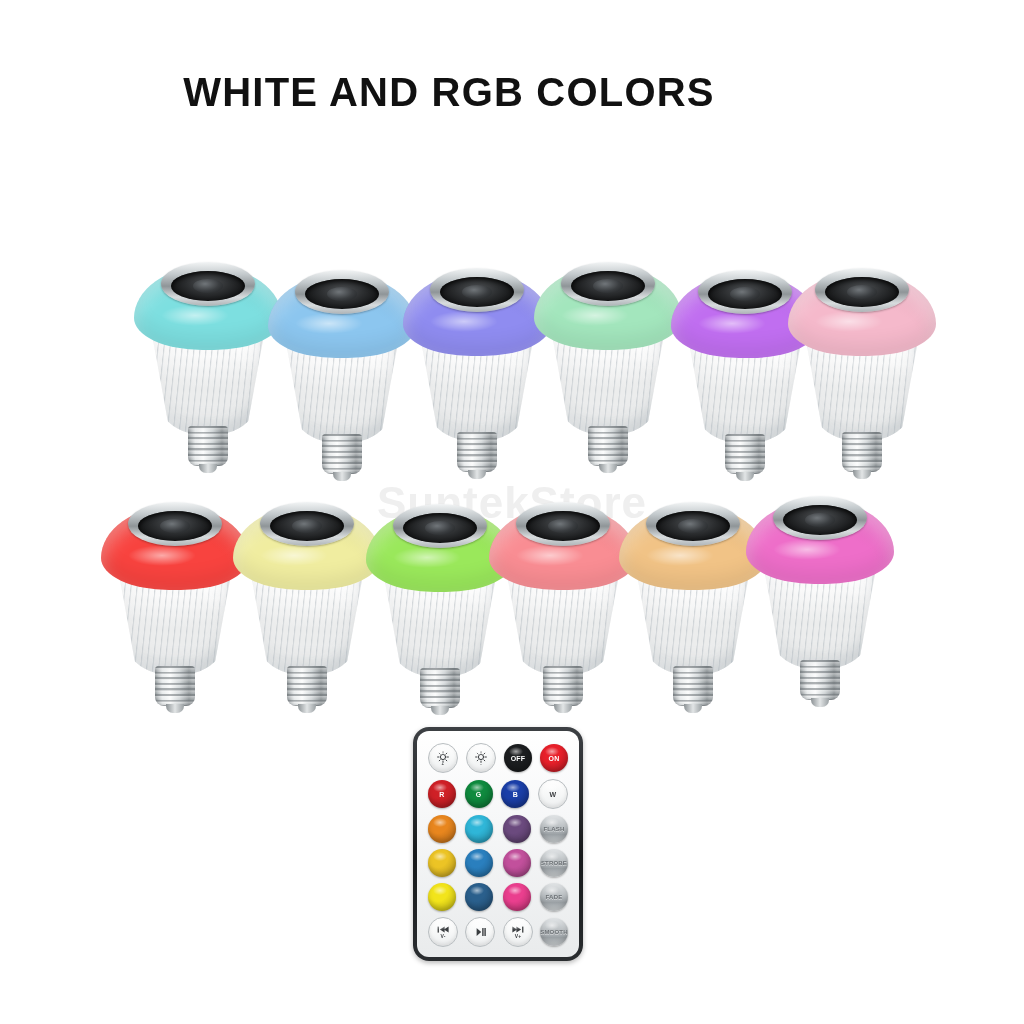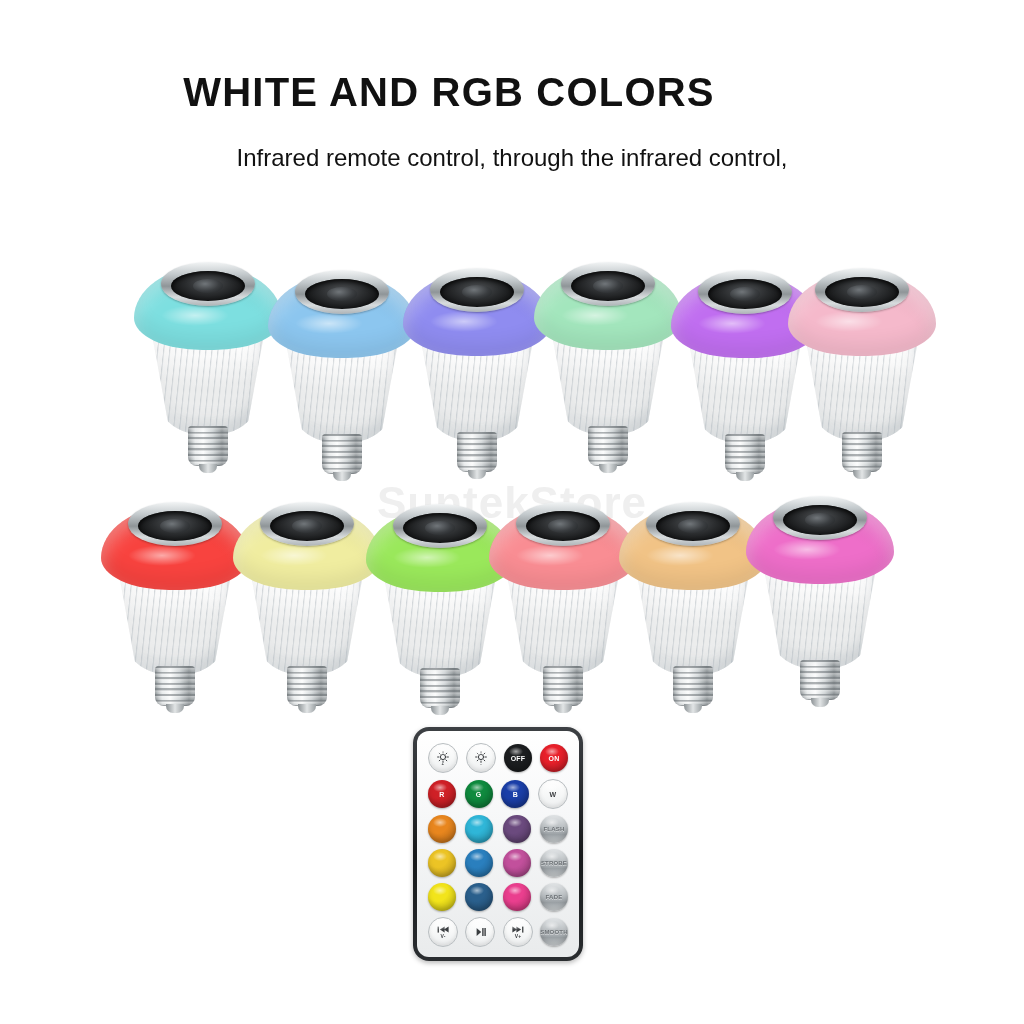--- a/index.html
+++ b/index.html
@@ -159,21 +159,20 @@
   .btn svg{display:block;}
 </style>
 </head>
 <body>
 
 <div id="stage">
 
   <div class="title">WHITE AND RGB COLORS</div>
 
   <div class="subtitle">
-    <div>Infrared remote control, through the infrared control,</div>
   </div>
 
   <div class="watermark">SuntekStore</div>
 
   <div class="bulb-row" id="row1">
       <div class="bulb" style="left: 133px; top: 0px;">
         <div class="body">
           <div class="fins"></div>
           <div class="body-gloss"></div>
         </div>

